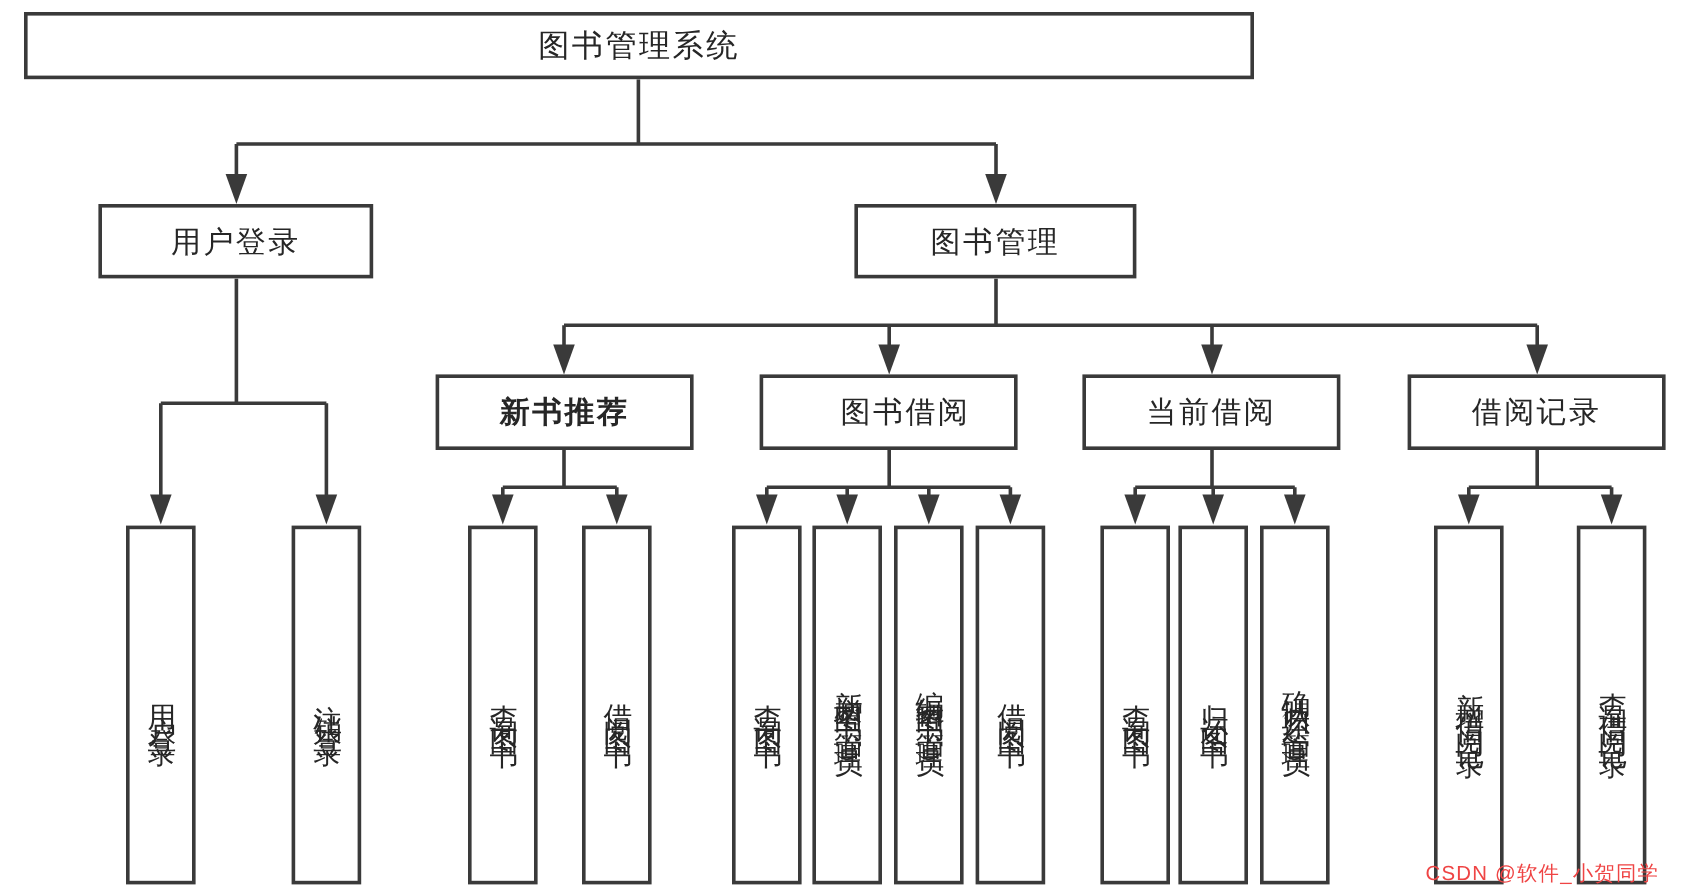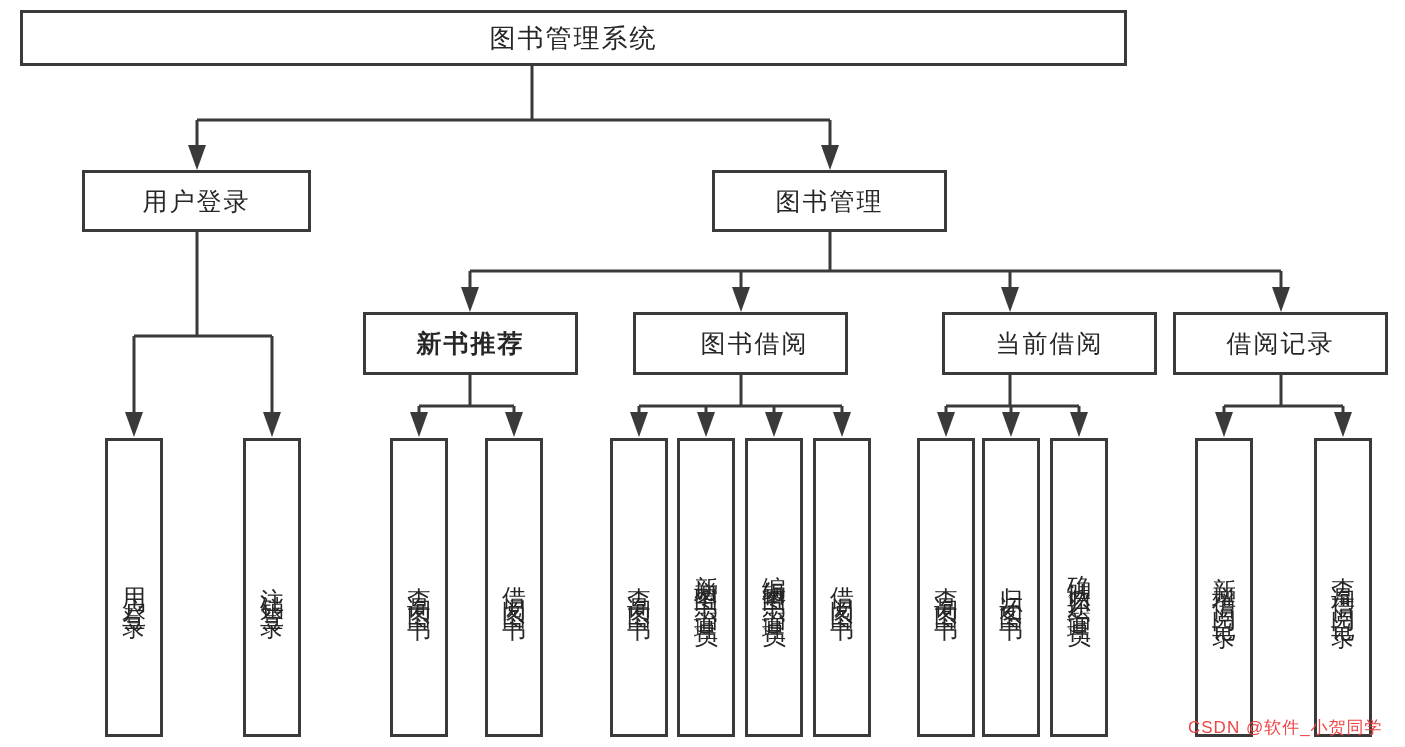--- a/index.html
+++ b/index.html
@@ -100,38 +100,38 @@
       <polygon points="765,412 783,412 774,437"></polygon>
       <polygon points="833,412 851,412 842,437"></polygon>
       <polygon points="937,412 955,412 946,437"></polygon>
       <polygon points="1002,412 1020,412 1011,437"></polygon>
       <polygon points="1070,412 1088,412 1079,437"></polygon>
       <polygon points="1215,412 1233,412 1224,437"></polygon>
       <polygon points="1334,412 1352,412 1343,437"></polygon>
     </g>
   </svg>
 
-  <div class="box root-box" style="left:20px; top:10px; width:1107px; height:56px;">
+  <div class="box root-box" style="left:20px; top:10px; width:1025px; height:56px;">
     <span>图书管理系统</span>
   </div>
 
   <div class="box branch-box" style="left:82px; top:170px; width:229px; height:62px;">
     <span>用户登录</span>
   </div>
   <div class="box branch-box" style="left:712px; top:170px; width:235px; height:62px;text-align:center;">
     <span>图书管理</span>
   </div>
 
   <div class="box branch-box" style="left:363px; top:312px; width:215px; height:63px;font-weight:bold;">
     <span>新书推荐</span>
   </div>
   <div class="box branch-box" style="left:633px; top:312px; width:215px; height:63px;padding-left:28px;">
     <span>图书借阅</span>
   </div>
-  <div class="box branch-box" style="left:902px; top:312px; width:215px; height:63px;margin-left:40px;">
+  <div class="box branch-box" style="left:902px; top:312px; width:215px; height:63px;">
     <span>当前借阅</span>
   </div>
   <div class="box branch-box" style="left:1173px; top:312px; width:215px; height:63px;">
     <span>借阅记录</span>
   </div>
 
   <div class="leaf" style="left:105px;">
     <span>用户登录</span>
   </div>
   <div class="leaf" style="left:243px;">

